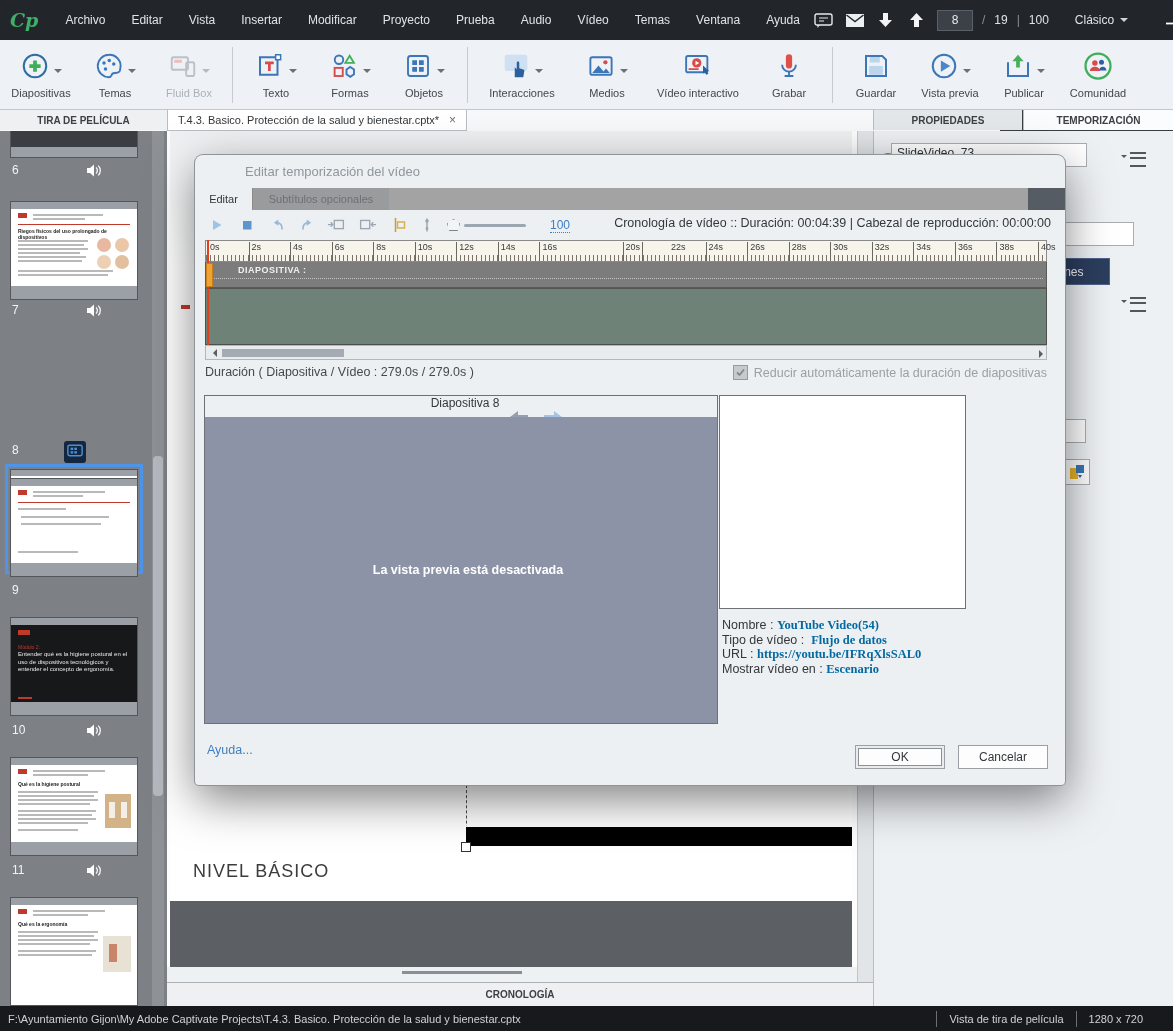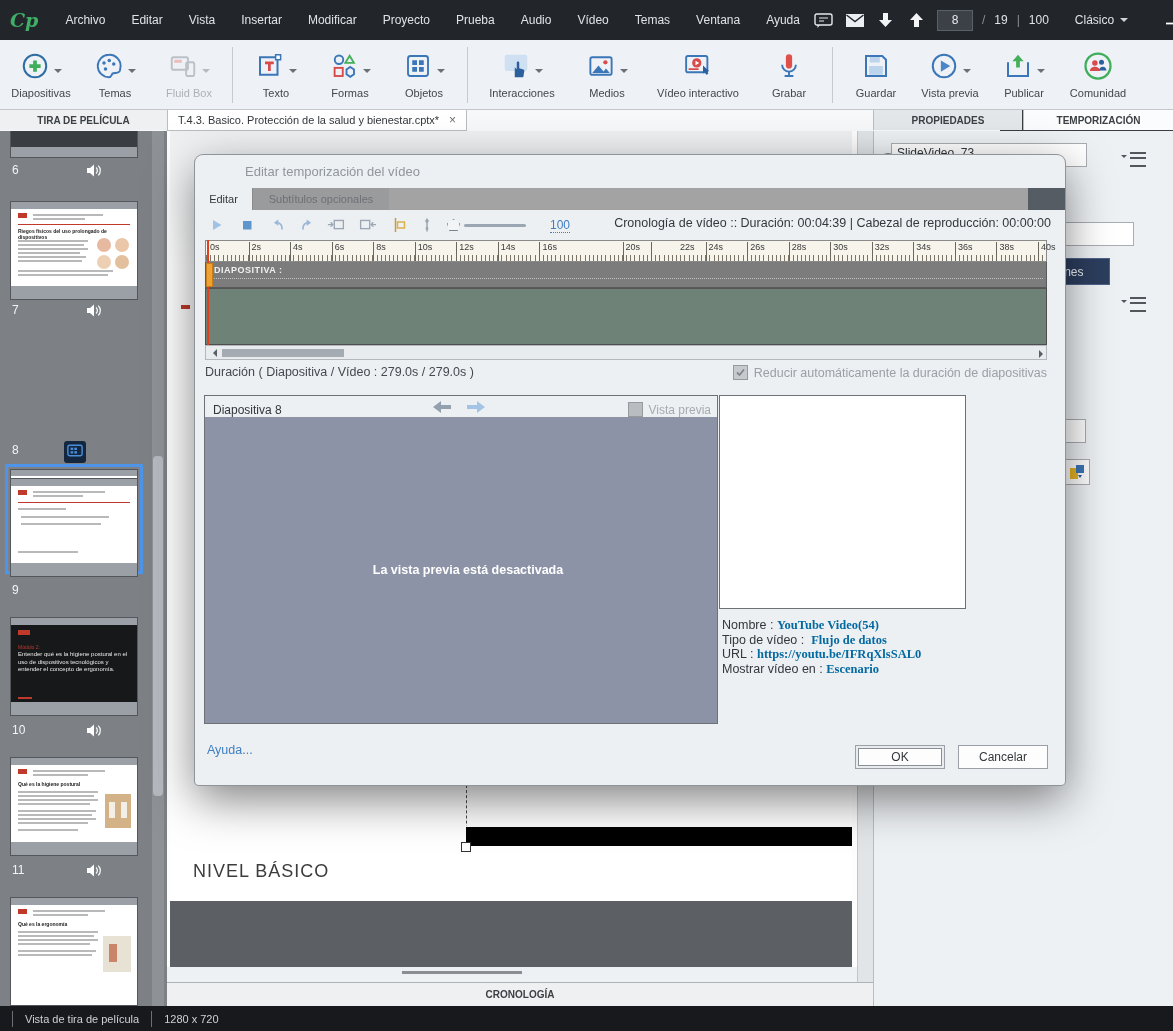--- a/index.html
+++ b/index.html
@@ -95,37 +95,37 @@
   #zoom-handle{width:11px;height:10px;background:#f2f4f6;border:1px solid #7d838a;clip-path:polygon(50% 0,100% 38%,82% 100%,18% 100%,0 38%);margin-right:-58px;position:relative;left:-60px;}
   #zoom-val{font-size:12px;color:#3f7ec0;border-bottom:1px dotted #3f7ec0;margin-left:14px;}
   #dlg-status{position:absolute;right:14px;top:61px;font-size:12.5px;color:#33373b;}
 
   #timeline{position:absolute;left:10px;top:85px;width:842px;}
   #ruler{position:absolute;left:0;top:0;width:842px;height:22px;background:#f7f4ec;border:1px solid #8a8a8a;box-sizing:border-box;}
   #ruler-ticks{position:absolute;left:0;right:0;bottom:0;height:6px;background:repeating-linear-gradient(90deg,#7a7468 0,#7a7468 1px,transparent 1px,transparent 4.16px);}
   .rlabel{position:absolute;top:1px;bottom:0;font-size:9px;color:#3a3a3a;border-left:1px solid #6a675f;padding-left:2px;line-height:11px;}
   #slide-track{position:absolute;left:0;top:22px;width:842px;height:26px;background:#7c7c7c;border:1px solid #5a5a5a;border-top:none;box-sizing:border-box;}
   #slide-track::after{content:"";position:absolute;left:3px;right:3px;top:16px;border-top:1px dotted #c4c4c4;}
-  #slide-track-label{font-size:9px;font-weight:bold;color:#f0f0f0;letter-spacing:.5px;padding:3px 0 0 8px;display:block;}
+  #slide-track-label{font-size:9px;font-weight:bold;color:#f0f0f0;letter-spacing:.5px;padding:3px 0 0 8px;display:block;margin-left:24px;}
   #video-track{position:absolute;left:0;top:48px;width:842px;height:57px;background:#6f8278;border:1px solid #4e4e4e;border-top:1px solid #555;box-sizing:border-box;}
   #playhead-line{position:absolute;left:2px;top:0;width:2px;height:105px;background:#e0401c;}
   #playhead-grab{position:absolute;left:1px;top:23px;width:7px;height:24px;background:#f0a232;border:1px solid #c87f1a;box-sizing:border-box;}
   #tl-scroll{position:absolute;left:0;top:105px;width:842px;height:15px;background:#e9ecef;border:1px solid #b4b8bc;box-sizing:border-box;display:flex;align-items:center;}
   #tl-thumb{position:absolute;left:16px;top:3px;width:122px;height:8px;background:#a4abb2;}
   .scroll-arrow{width:0;height:0;border:4px solid transparent;}
   #tl-arrow-l{border-right-color:#5a5f64;margin-left:3px;}
   #tl-arrow-r{border-left-color:#5a5f64;position:absolute;right:-1px;top:4px;}
 
   #duration-row{position:absolute;left:10px;top:210px;width:842px;display:flex;font-size:12.5px;color:#45494d;}
   #auto-reduce{margin-left:auto;display:flex;align-items:center;gap:6px;color:#9aa0a6;}
   .cb{width:13px;height:13px;background:#c6cacd;border:1px solid #97999b;display:inline-flex;align-items:center;justify-content:center;}
   .cb svg{display:block;}
   .cb-empty{width:13px;height:13px;background:#b9bdc1;border:1px solid #97999b;}
 
-  #preview-hdr{position:absolute;left:9px;top:240px;width:514px;height:23px;background:#edf0f3;border:1px solid #6e7277;box-sizing:border-box;display:flex;align-items:flex-end;font-size:12px;color:#33373b;}
+  #preview-hdr{position:absolute;left:9px;top:240px;width:514px;height:23px;background:#edf0f3;border:1px solid #6e7277;box-sizing:border-box;display:flex;align-items:center;font-size:12px;color:#33373b;flex-direction:column;}
   #preview-hdr .nav{display:flex;gap:14px;margin-left:150px;}
   #preview-toggle{margin-left:auto;display:flex;align-items:center;gap:6px;color:#a6abb0;padding-right:6px;}
   #preview-body{position:absolute;left:9px;top:262px;width:514px;height:307px;background:#8c93a6;border:1px solid #6e7277;border-top:none;box-sizing:border-box;display:flex;align-items:center;justify-content:center;}
   #preview-off{color:#fff;font-weight:bold;font-size:12.5px;padding-left:14px;}
   #poster-box{position:absolute;left:524px;top:240px;width:247px;height:214px;background:#fff;border:1px solid #6e7277;box-sizing:border-box;}
   #video-info{position:absolute;left:527px;top:463px;font-size:12.5px;color:#33373b;line-height:14.5px;}
   #video-info b{color:#0369a1;font-family:Liberation Serif, serif;}
   #dlg-help{position:absolute;left:12px;top:588px;font-size:12.5px;color:#3f7ec0;}
   .dlg-btn{position:absolute;top:590px;width:90px;height:24px;background:#fdfdfd;border:1px solid #9aa0a6;font-size:12px;color:#33373b;display:flex;align-items:center;justify-content:center;box-sizing:border-box;}
   #btn-ok{left:660px;box-shadow:inset 0 0 0 2px #e8ecef, inset 0 0 0 3px #8a9096;}
@@ -535,20 +535,21 @@
   <div id="rp-icon4">
     <svg width="18" height="18" viewBox="0 0 18 18">
         <rect x="2" y="5" width="8" height="11" fill="#e8b427"></rect>
         <rect x="8" y="2" width="8" height="8" fill="#3a76b8"></rect>
         <path d="M10 12l4 0-2 3z" fill="#2c5f9e"></path>
       </svg>
   </div>
 </div>
 
 <div id="statusbar">
+  <span id="status-path">F:\Ayuntamiento Gijon\My Adobe Captivate Projects\T.4.3. Basico. Protección de la salud y bienestar.cptx</span>
   <span class="sb-sep"></span>
   <span id="status-view">Vista de tira de película</span>
   <span class="sb-sep"></span>
   <span id="status-res">1280 x 720</span>
 </div>
 
 <div id="dialog">
   <div id="dlg-title">Editar temporización del vídeo</div>
   <div id="dlg-tabstrip">
     <div id="dlg-tab-edit">Editar</div>
@@ -620,21 +621,21 @@
           <span class="rlabel" style="left: 42.55px;">2s</span>
           <span class="rlabel" style="left: 84.1px;">4s</span>
           <span class="rlabel" style="left: 125.65px;">6s</span>
           <span class="rlabel" style="left: 167.2px;">8s</span>
           <span class="rlabel" style="left: 208.75px;">10s</span>
           <span class="rlabel" style="left: 250.3px;">12s</span>
           <span class="rlabel" style="left: 291.85px;">14s</span>
           <span class="rlabel" style="left: 333.4px;">16s</span>
           <span class="rlabel" style="left: 363px; margin-top: 28px;">18s</span>
           <span class="rlabel" style="left: 416.5px;">20s</span>
-          <span class="rlabel" style="left: 445px; padding-left: 28px;">22s</span>
+          <span class="rlabel" style="left: 436px; padding-left: 28px;">22s</span>
           <span class="rlabel" style="left: 499.6px;">24s</span>
           <span class="rlabel" style="left: 541.15px;">26s</span>
           <span class="rlabel" style="left: 582.7px;">28s</span>
           <span class="rlabel" style="left: 624.25px;">30s</span>
           <span class="rlabel" style="left: 665.8px;">32s</span>
           <span class="rlabel" style="left: 707.35px;">34s</span>
           <span class="rlabel" style="left: 748.9px;">36s</span>
           <span class="rlabel" style="left: 790.45px;">38s</span>
           <span class="rlabel" style="left: 832px;">40s</span>
         </div>

